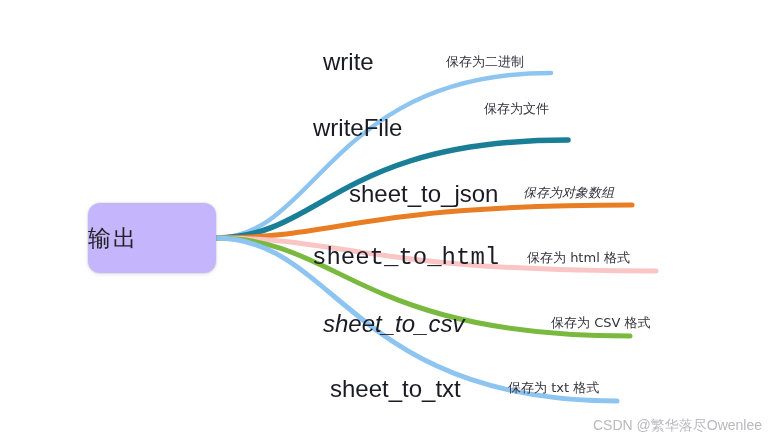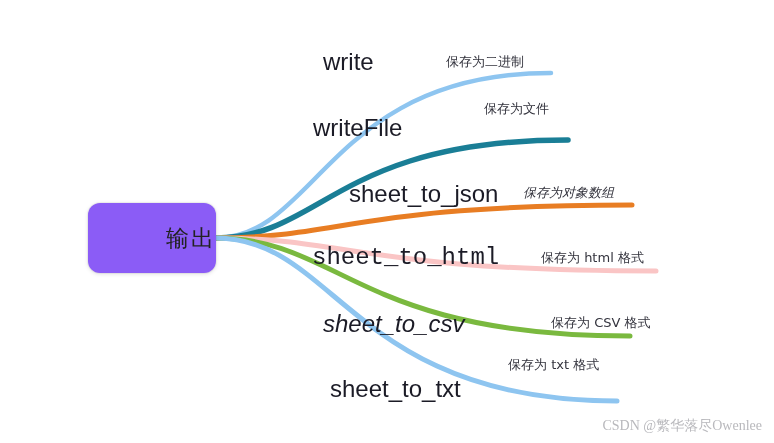--- a/index.html
+++ b/index.html
@@ -27,26 +27,26 @@
     fill: none;
     stroke-linecap: round;
   }
 
   .root-node {
     position: absolute;
     left: 88px;
     top: 203px;
     width: 128px;
     height: 70px;
-    background: #8b5cf6;
+    background: #c4b5fd;
     border-radius: 12px;
     box-shadow: 0 1px 4px rgba(0,0,0,0.13), 0 0 0 1px rgba(0,0,0,0.045);
     display: flex;
     align-items: center;
-    justify-content: flex-end;
+    justify-content: flex-start;
     z-index: 5;
   }
   .root-node-label {
     font-size: 23px;
     color: #222222;
     letter-spacing: 2px;
     font-family: "DejaVu Sans", "Liberation Sans", sans-serif;
   }
 
   .branch-label {
@@ -64,21 +64,21 @@
     font-family: "DejaVu Sans", "Liberation Sans", sans-serif;
   }
 
   .watermark {
     position: absolute;
     right: 12px;
     bottom: 8px;
     font-size: 14px;
     color: #b9b9bd;
     white-space: nowrap;
-    font-family: Liberation Serif, serif;
+    font-family: Liberation Sans, sans-serif;
   }
 </style>
 </head>
 <body>
 
 <svg id="mindmap-canvas" viewBox="0 0 774 443" xmlns="http://www.w3.org/2000/svg">
   <g id="branch-curves">
       <path class="branch-curve" d="M 216 238 C 316.5 238, 329.9 73, 551 73" stroke="#8ec5f0" stroke-width="4.5"></path>
       <path class="branch-curve" d="M 216 238 C 321.6 238, 335.68 140, 568 140" stroke="#1a7e96" stroke-width="5.5"></path>
       <path class="branch-curve" d="M 216 238 C 340.8 238, 357.44 205, 632 205" stroke="#e87d23" stroke-width="5"></path>
@@ -93,20 +93,20 @@
 </div>
 
 <div id="branch-text-layer">
     <div class="branch-label" style="left: 323px; top: 48px;">write</div>
     <div class="branch-note" style="left: 446px; top: 53px;">保存为二进制</div>
     <div class="branch-label" style="left: 313px; top: 114px;">writeFile</div>
     <div class="branch-note" style="left: 484px; top: 100px;">保存为文件</div>
     <div class="branch-label" style="left: 323px; top: 180px; margin-left: 26px;">sheet_to_json</div>
     <div class="branch-note" style="left: 523px; top: 184px; font-style: italic;">保存为对象数组</div>
     <div class="branch-label" style="left: 312px; top: 244px; font-family: Liberation Mono, monospace;">sheet_to_html</div>
-    <div class="branch-note" style="left: 541px; top: 249px;">保存为 html 格式</div>
+    <div class="branch-note" style="left: 527px; top: 249px;">保存为 html 格式</div>
     <div class="branch-label" style="left: 323px; top: 310px; font-style: italic;">sheet_to_csv</div>
     <div class="branch-note" style="left: 519px; top: 314px; margin-left: 32px;">保存为 CSV 格式</div>
     <div class="branch-label" style="left: 330px; top: 375px;">sheet_to_txt</div>
-    <div class="branch-note" style="left: 508px; top: 356px;">保存为 txt 格式</div>
+    <div class="branch-note" style="left: 508px; top: 379px;">保存为 txt 格式</div>
   </div>
 
 <div class="watermark">CSDN @繁华落尽Owenlee</div>
 
 </body></html>

